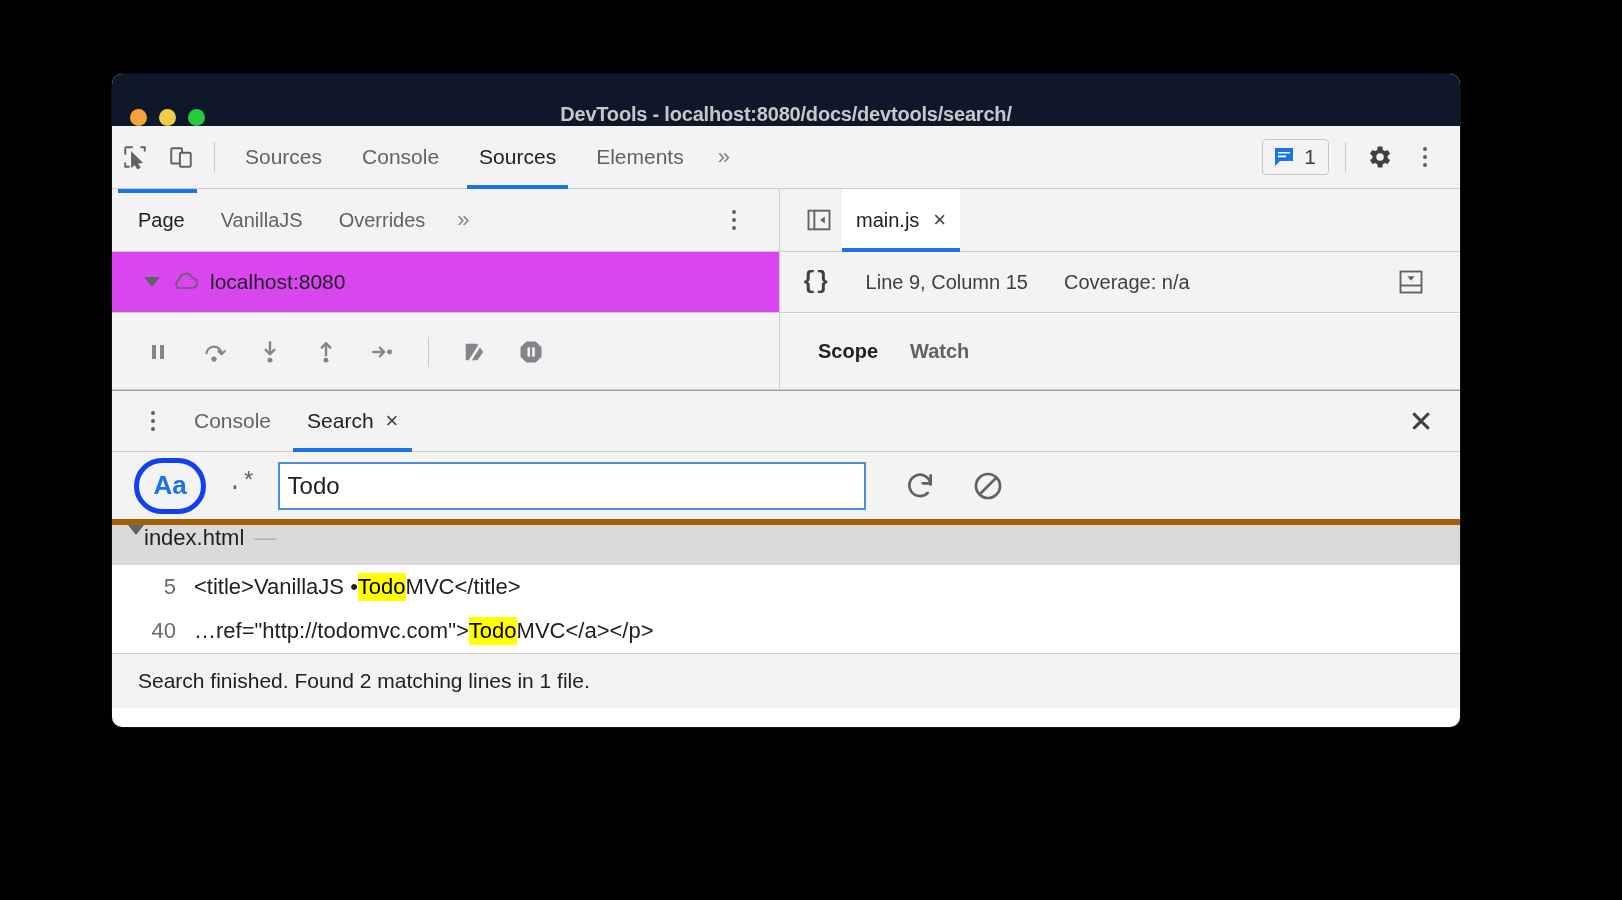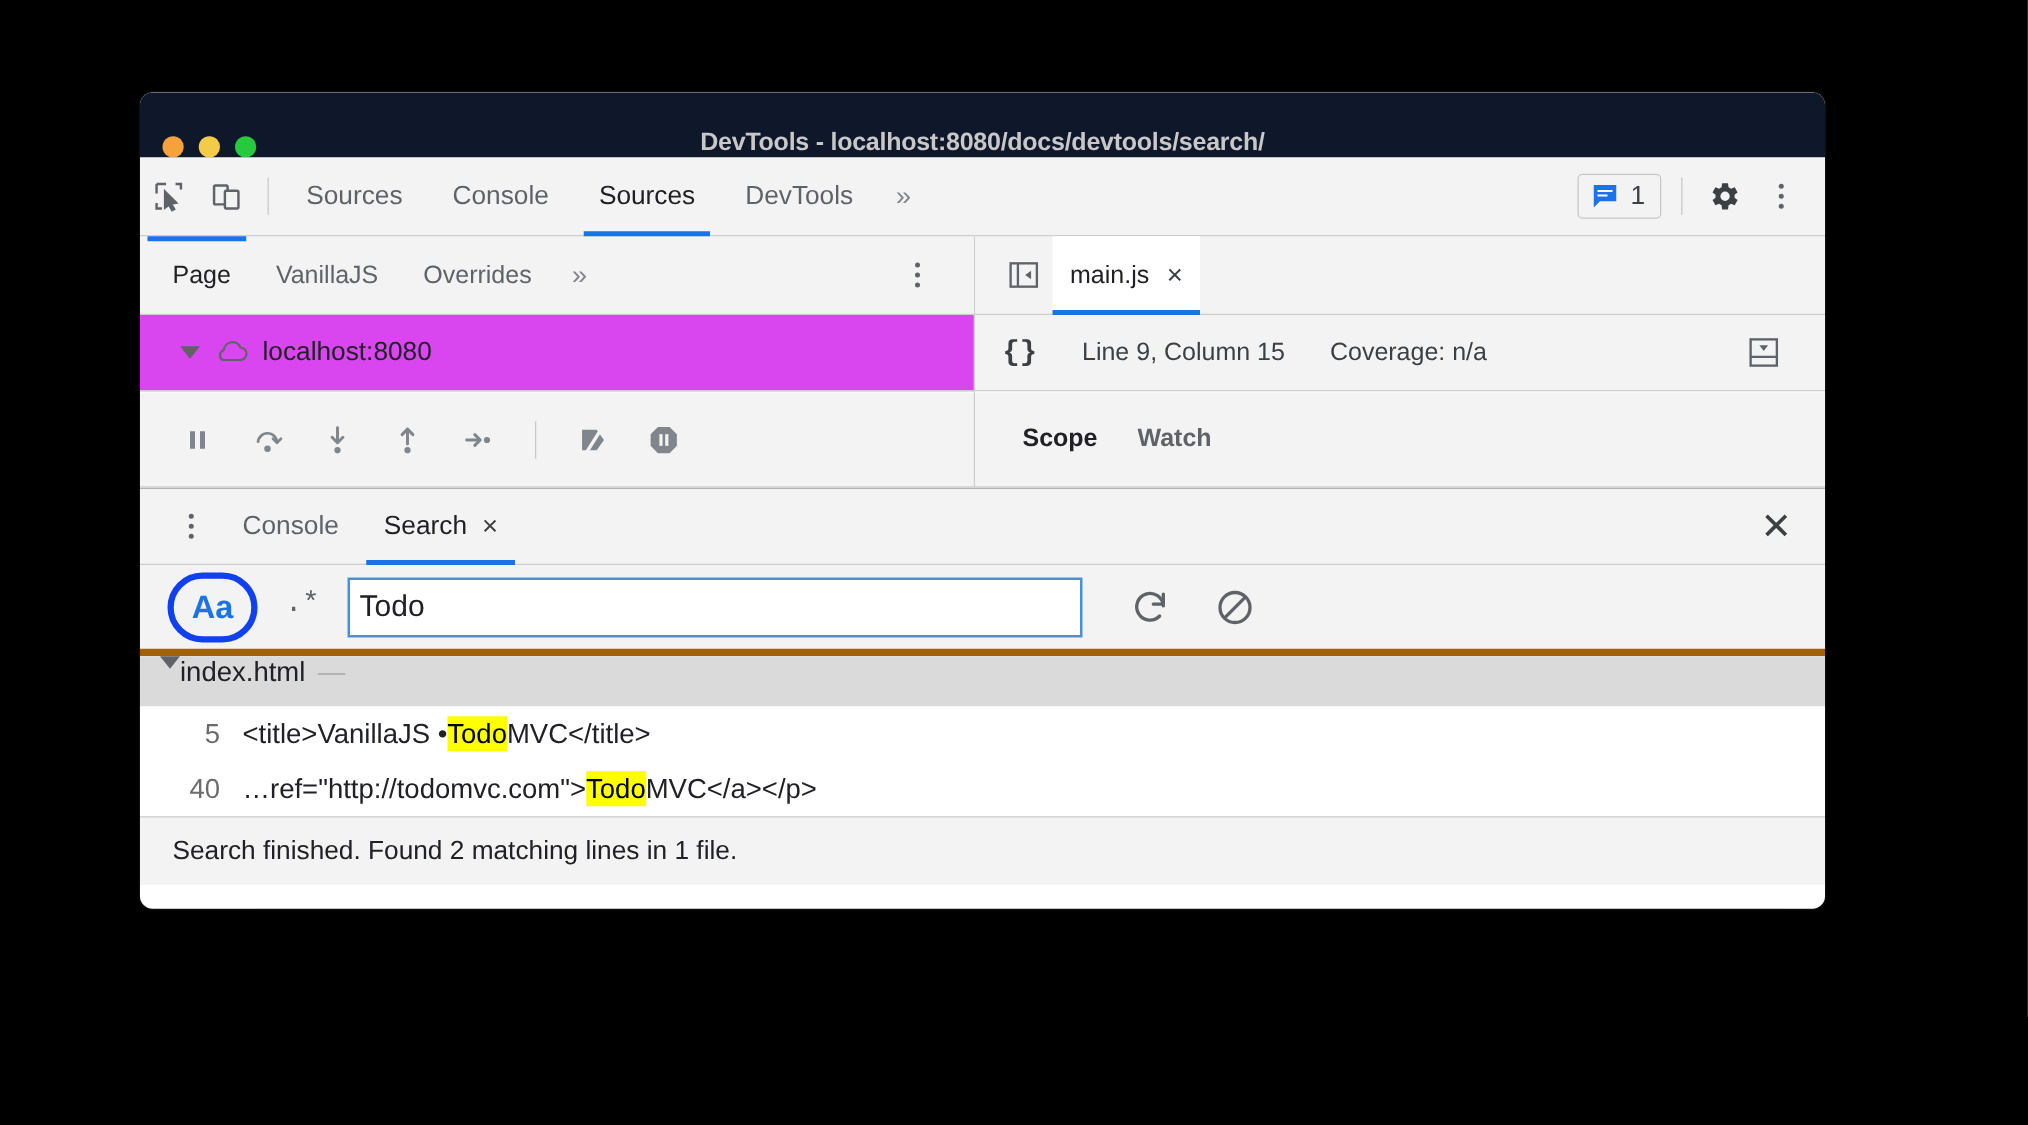--- a/index.html
+++ b/index.html
@@ -268,21 +268,21 @@
       <div class="icon-btn">
         <svg width="26" height="26" viewBox="0 0 24 24" fill="none" stroke="currentColor" stroke-width="1.8">
           <rect x="3" y="4" width="10" height="14" rx="1"></rect>
           <rect x="11" y="8" width="10" height="13" rx="1" fill="#f3f3f3"></rect>
         </svg>
       </div>
       <div class="vsep"></div>
       <div class="mtab">Sources</div>
       <div class="mtab">Console</div>
       <div class="mtab active">Sources</div>
-      <div class="mtab">DevTools</div>
+      <div class="mtab">Elements</div>
       <div class="chev">»</div>
       <div class="spacer"></div>
       <div class="msgcount">
         <svg width="24" height="24" viewBox="0 0 24 24" fill="#1a73e8">
           <path d="M3 3h18v13H8l-5 5z"></path>
           <path d="M6 7h12v1.6H6zM6 10.6h8v1.6H6z" fill="#fff"></path>
         </svg>
         <span class="num">1</span>
       </div>
       <div class="vsep"></div>

